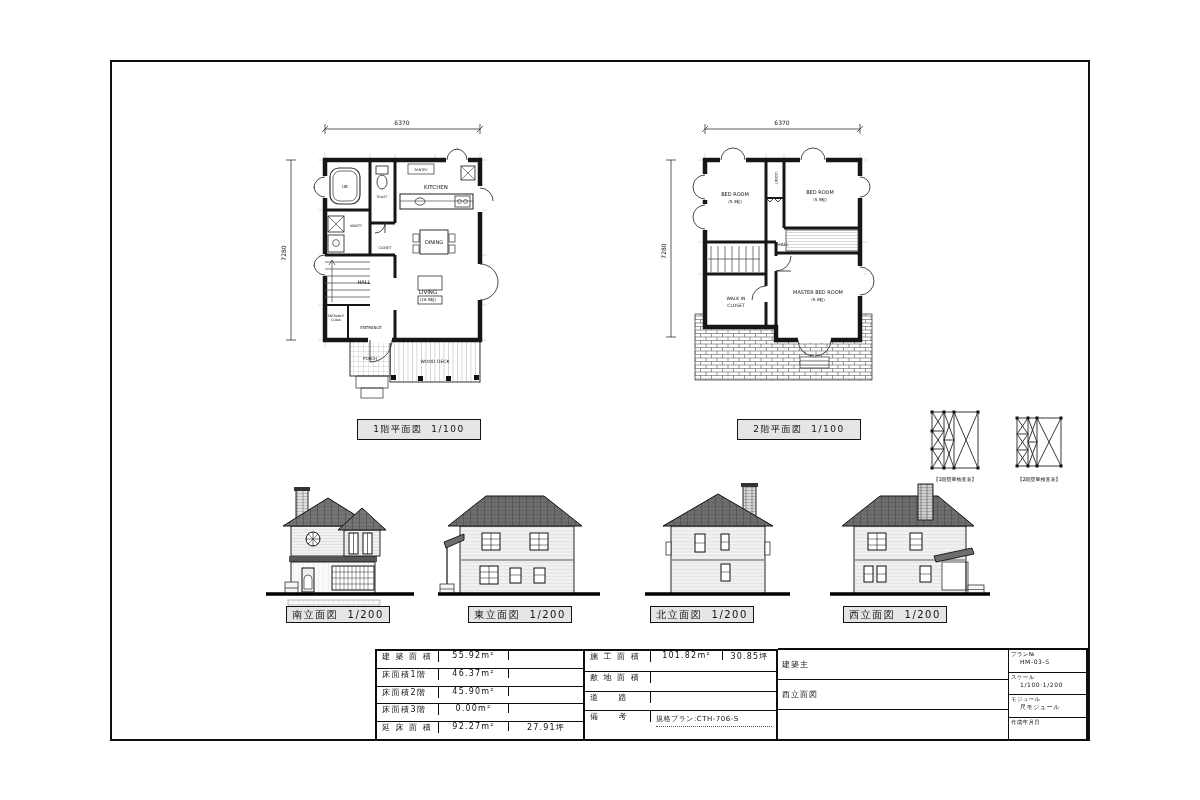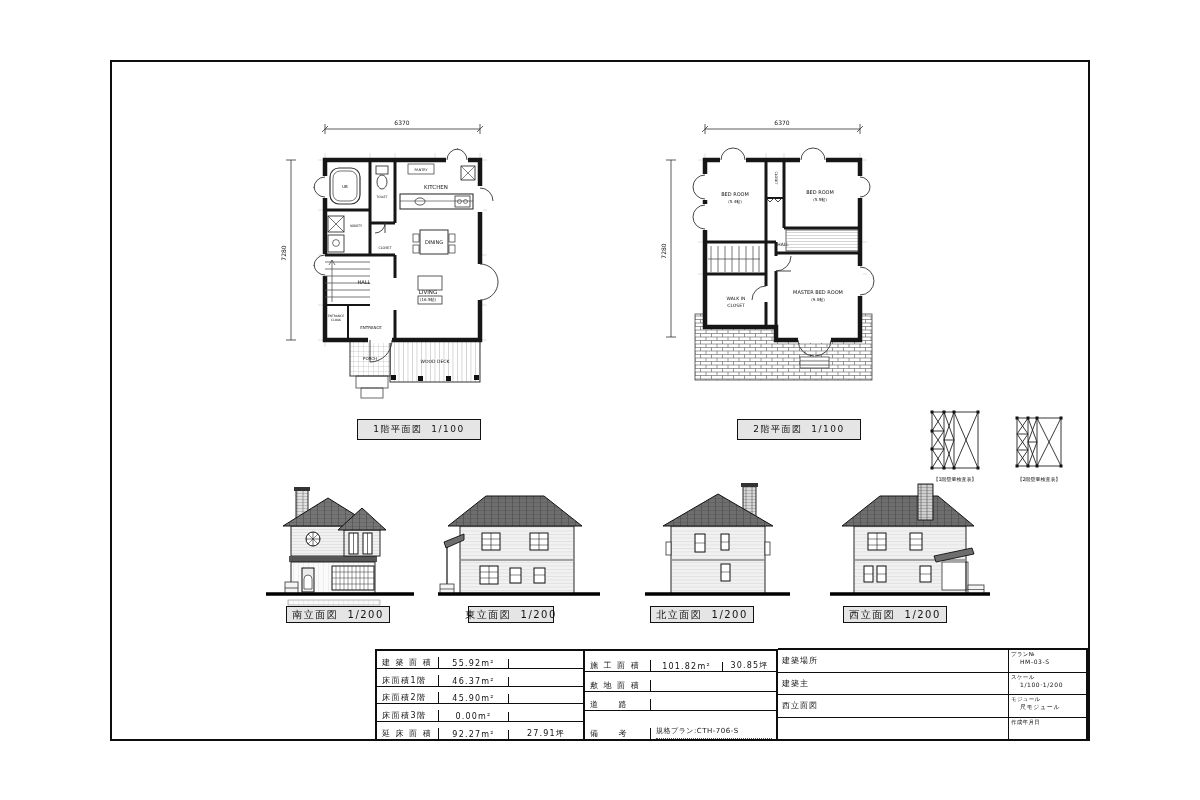--- a/index.html
+++ b/index.html
@@ -10,21 +10,21 @@
     border:2px solid #0f0f0f;background:#fff}
   svg{display:block}
   svg text{fill:#141414}
   .caption-box{position:absolute;border:1.3px solid #121212;background:#e5e5e5;
     display:flex;align-items:center;justify-content:center;
     font-size:9px;letter-spacing:1.5px;white-space:pre;color:#111}
   .caption-sm{font-size:10px}
   
   .tbl{position:absolute;background:#fff;border:2px solid #0e0e0e;
     display:flex;flex-direction:column;font-size:8px;color:#111}
-  .trow{display:flex;flex:1;border-bottom:1px solid #0e0e0e;align-items:flex-end}
+  .trow{display:flex;flex:1;border-bottom:1px solid #0e0e0e;align-items:flex-start}
   .trow.last{border-bottom:none}
   .tcell{display:flex;align-items:center;border-right:1px solid #0e0e0e;
     padding:0 3px;overflow:hidden;white-space:pre}
   .tcell.end{border-right:none}
   .lab{letter-spacing:1.5px;padding-left:5px}
   .num{justify-content:center;letter-spacing:1.2px}
   .tableA{left:375px;top:649px;width:210px;height:92px}
   .tableA .c1{width:62px}.tableA .c2{width:70px}.tableA .c3{flex:1}
   .tableB{left:585px;top:649px;width:193px;height:92px;border-left:none}
   .tableB .c1{width:66px}.tableB .c2{width:72px}.tableB .c3{flex:1}
@@ -494,21 +494,21 @@
       <line x1="102" y1="97" x2="113" y2="97" stroke-width="0.5"></line>
   </g>
   <g>
     <polygon points="12,64 32,56 32,62 14,70" fill="#6e6e6e" stroke="#111" stroke-width="0.9"></polygon>
     <line x1="15" y1="69" x2="15" y2="112" stroke="#111" stroke-width="1.2"></line>
     <rect x="8" y="106" width="14" height="10" fill="#f5f5f5" stroke="#333" stroke-width="0.8"></rect>
     <line x1="8" y1="111" x2="22" y2="111" stroke="#333" stroke-width="0.7"></line>
   </g>
   <line x1="6" y1="116" x2="168" y2="116" stroke="#000" stroke-width="3.5"></line>
 </svg>
-<div class="caption-box caption-sm" style="left:468px;top:606px;width:86px;height:17px">
+<div class="caption-box caption-sm" style="left:468px;top:606px;width:104px;height:17px">
   <span>東立面図  1/200</span>
 </div>
 
 <svg class="abs" style="left:635px;top:478px" width="165" height="132" viewBox="0 0 165 132">
   <defs>
     <pattern id="en-sid" width="6" height="3.5" patternUnits="userSpaceOnUse">
       <rect width="6" height="3.5" fill="#f1f1f1"></rect>
         <line x1="0" y1="0" x2="6" y2="0" stroke="#bdbdbd" stroke-width="0.6"></line>
     </pattern>
     <pattern id="en-shg" width="7" height="4" patternUnits="userSpaceOnUse">
@@ -640,21 +640,20 @@
   <div class="trow last" style="flex:1.5">
     <div class="tcell lab c1">備　　考</div>
     <div class="tcell remark-cell end">
       <span class="remark-line">規格プラン:CTH-706-S</span>
     </div>
   </div>
 </div>
 
 <div class="tbl tableC">
   <div class="tC-left">
-    <div class="tC-row">建築場所</div>
     <div class="tC-row">建築主</div>
     <div class="tC-row">西立面図</div>
     <div class="tC-row last"></div>
   </div>
   <div class="tC-right">
     <div class="meta-row">
       <span class="meta-label">プラン№</span>
       <span class="meta-value">HM-03-S</span>
     </div>
     <div class="meta-row">

